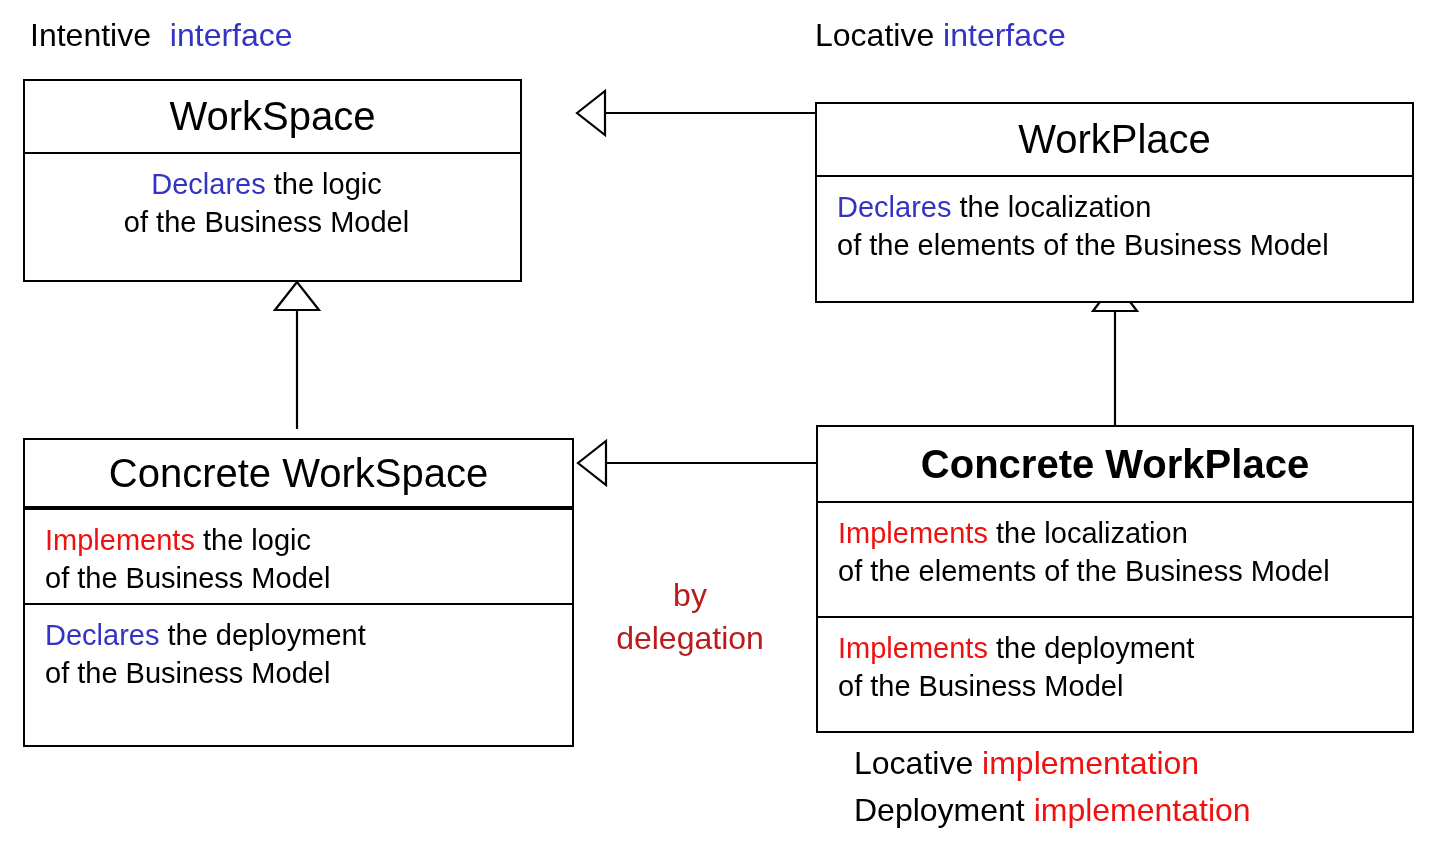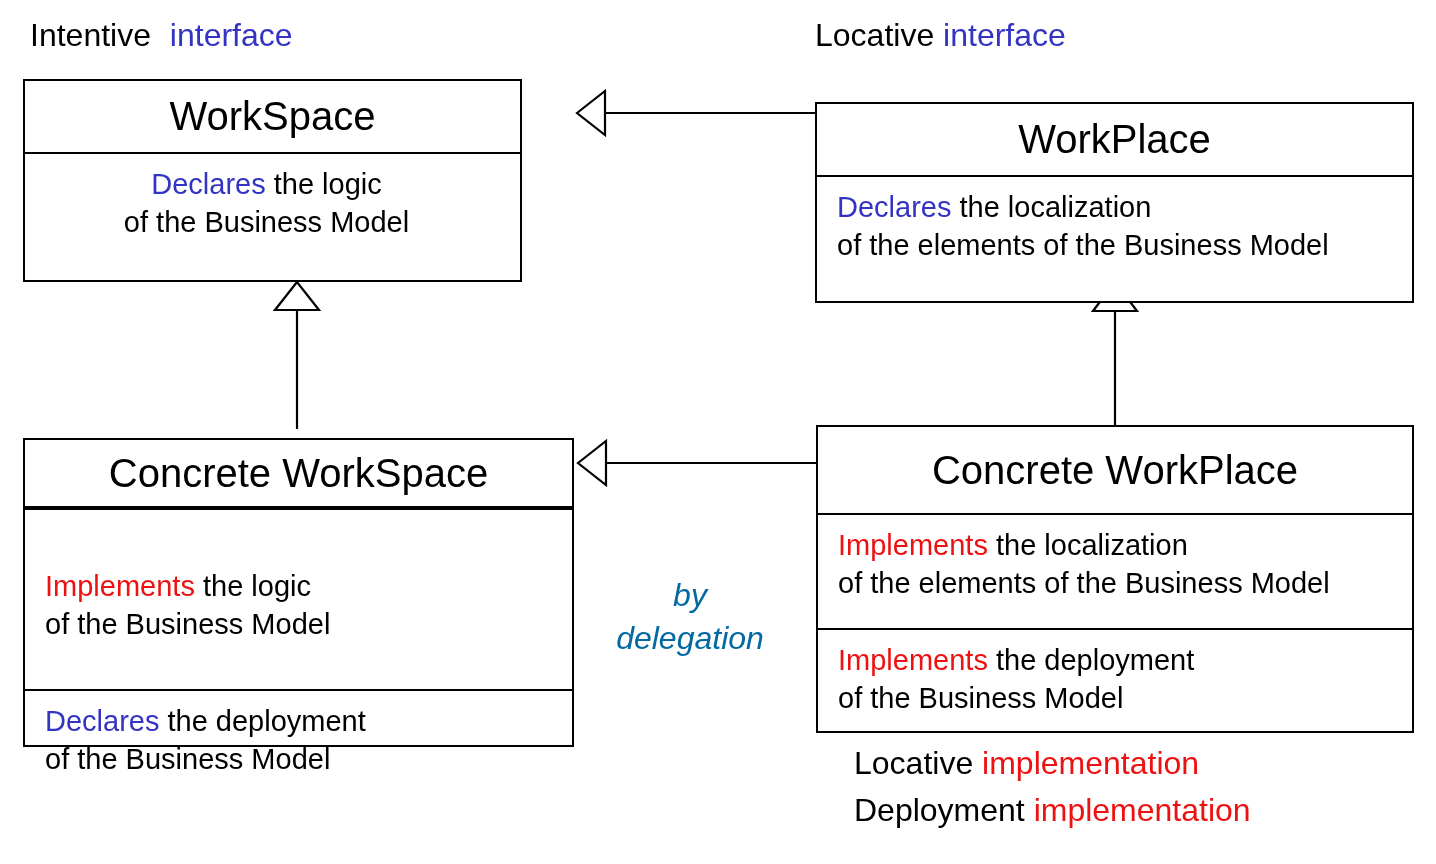--- a/index.html
+++ b/index.html
@@ -44,23 +44,23 @@
   .uml-comp.divided { border-bottom: 2px solid #000; }
   .uml-comp.grow { flex: 1 1 auto; }
   .kw { color: var(--blue); }
   
   #box-workspace          { left: 23px;  top: 79px;  width: 499px; height: 203px; text-align: center; }
   #box-workspace .uml-title          { height: 73px; }
   #box-workplace          { left: 815px; top: 80px;  width: 599px; height: 201px; margin-top: 22px; }
   #box-workplace .uml-title          { height: 73px; }
   #box-concrete-workspace { left: 23px;  top: 438px; width: 551px; height: 309px; }
   #box-concrete-workspace .uml-title { height: 70px; }
-  #box-concrete-workspace .comp-a    { height: 135px; margin-top: 46px; }
+  #box-concrete-workspace .comp-a    { height: 95px; }
   #box-concrete-workplace { left: 816px; top: 425px; width: 598px; height: 308px; }
-  #box-concrete-workplace .uml-title { height: 88px; }
+  #box-concrete-workplace .uml-title { height: 76px; font-weight: bold; }
   #box-concrete-workplace .comp-a    { height: 115px; }
   
   .corner-label {
     position: absolute;
     font-size: 32px;
     line-height: 47px;
     white-space: nowrap;
   }
   .corner-label .colored { }
   .corner-label .wide-gap { margin-left: 10px; }
@@ -160,21 +160,21 @@
     <div class="uml-comp comp-a divided">
       <div><span class="kw" style="color: rgb(238, 17, 17);">Implements</span><span> the localization</span></div>
       <div>of the elements of the Business Model</div>
     </div>
     <div class="uml-comp grow">
       <div><span class="kw" style="color: rgb(238, 17, 17);">Implements</span><span> the deployment</span></div>
       <div>of the Business Model</div>
     </div>
   </div>
 
-  <div id="delegation-label" style="color: #0369a1; font-style: italic;">
+  <div id="delegation-label" style="color: #b91c1c;">
     <div>by</div>
     <div>delegation</div>
   </div>
 
   <div class="corner-label" id="lbl-bottom-left">
   </div>
   <div class="corner-label" id="lbl-bottom-right">
     <div>
       <span>Locative</span>
       <span class="colored" style="color: rgb(238, 17, 17);">implementation</span>

